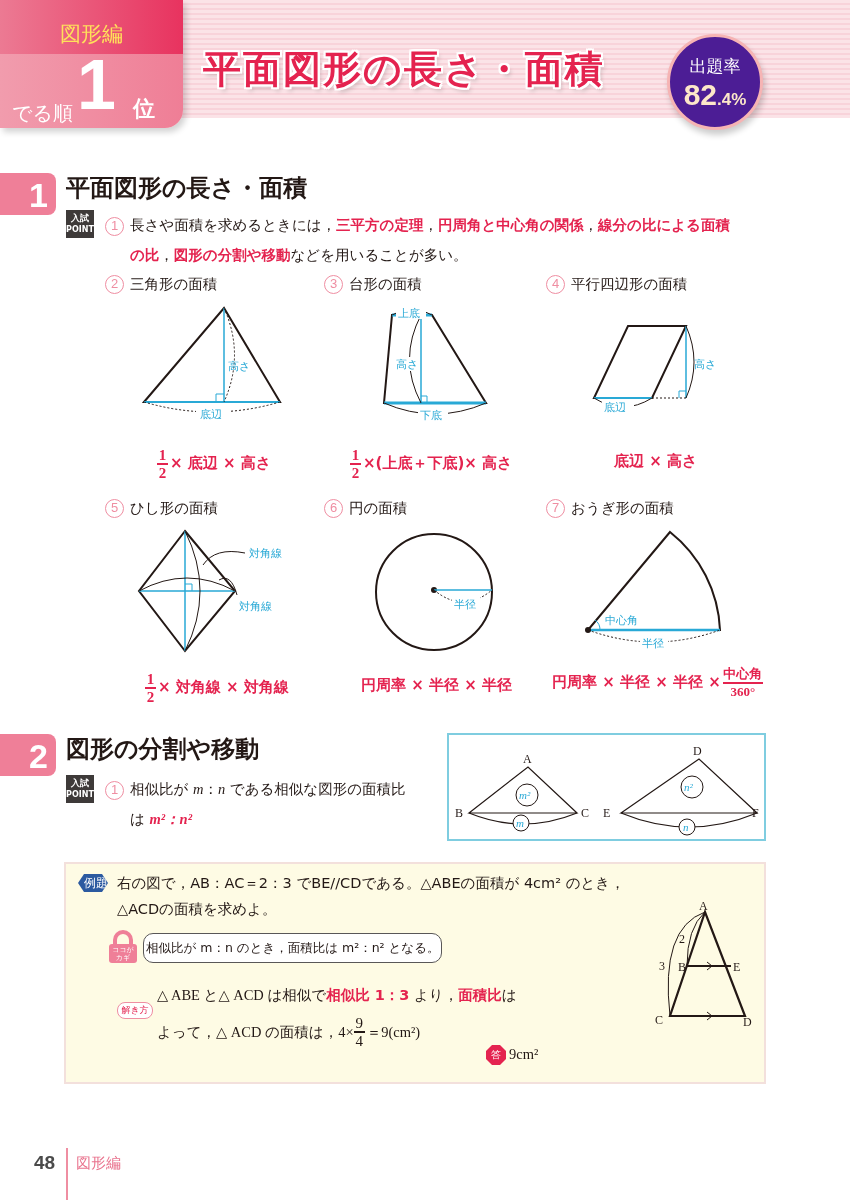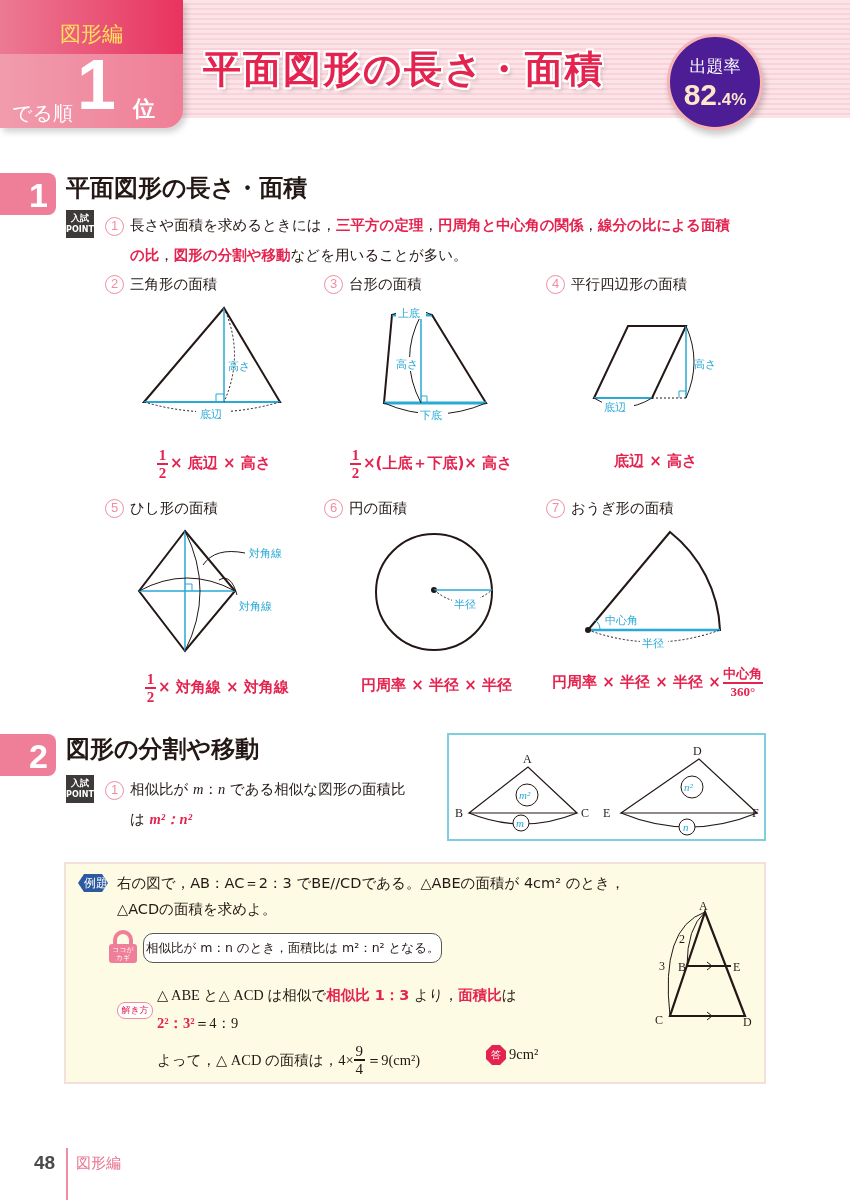--- a/index.html
+++ b/index.html
@@ -332,23 +332,20 @@
   <text x="17" y="22" font-size="7" fill="#fff" text-anchor="middle" font-family="DejaVu Sans, sans-serif">ココが</text>
   <text x="17" y="30" font-size="7" fill="#fff" text-anchor="middle" font-family="DejaVu Sans, sans-serif">カギ</text>
 </svg>
 <div class="key-bubble">相似比が m：n のとき，面積比は m²：n² となる。</div>
 
 <div class="sol-badge">解き方</div>
 <div class="ex-text" style="left:157px; top:982px; width:480px;">
   <div>
     <span class="serif">△ ABE と△ ACD は相似で</span><span class="em">相似比 1：3</span><span> より，</span><span class="em">面積比</span><span>は</span>
   </div>
-  <div style="margin-top:2px;">
-    <span class="em serif">2²：3²</span><span class="serif">＝4：9</span>
-  </div>
   <div style="margin-top:8px; display:flex; align-items:center;">
     <span class="serif">よって，△ ACD の面積は，4×</span>
     <span class="frac serif" style="color:#231815; font-weight:normal;">
         <span>9</span>
         <span class="bar" style="background:#231815;"></span>
         <span>4</span>
       </span>
     <span class="serif">＝9(cm²)</span>
   </div>
 </div>

